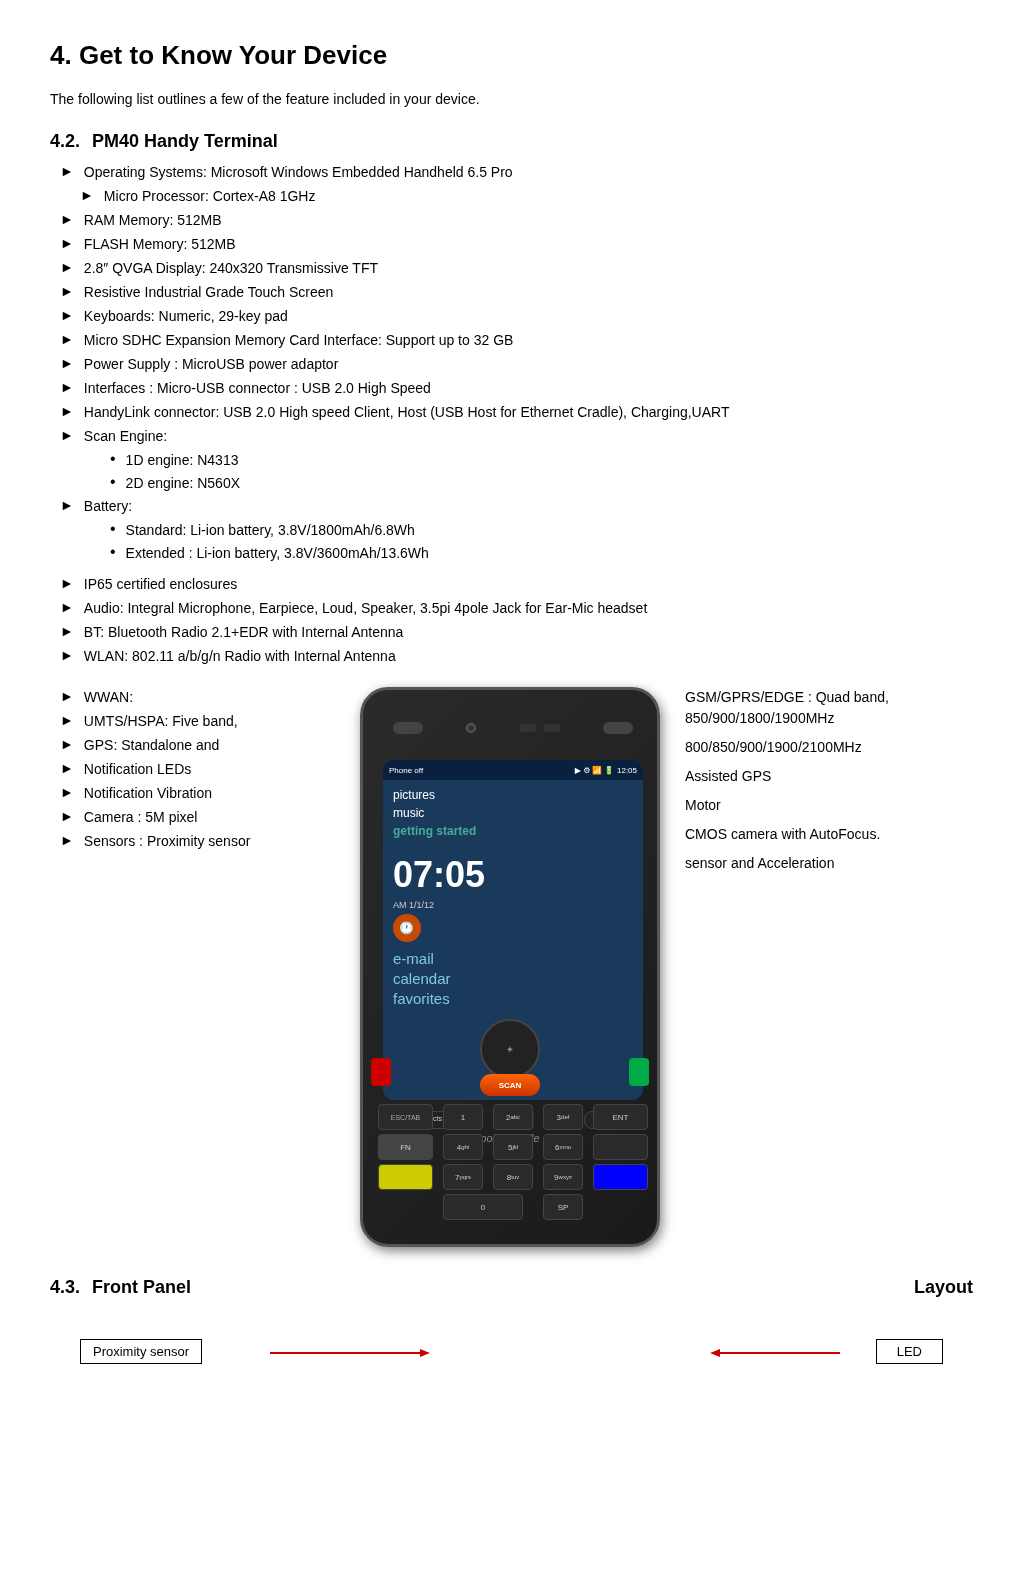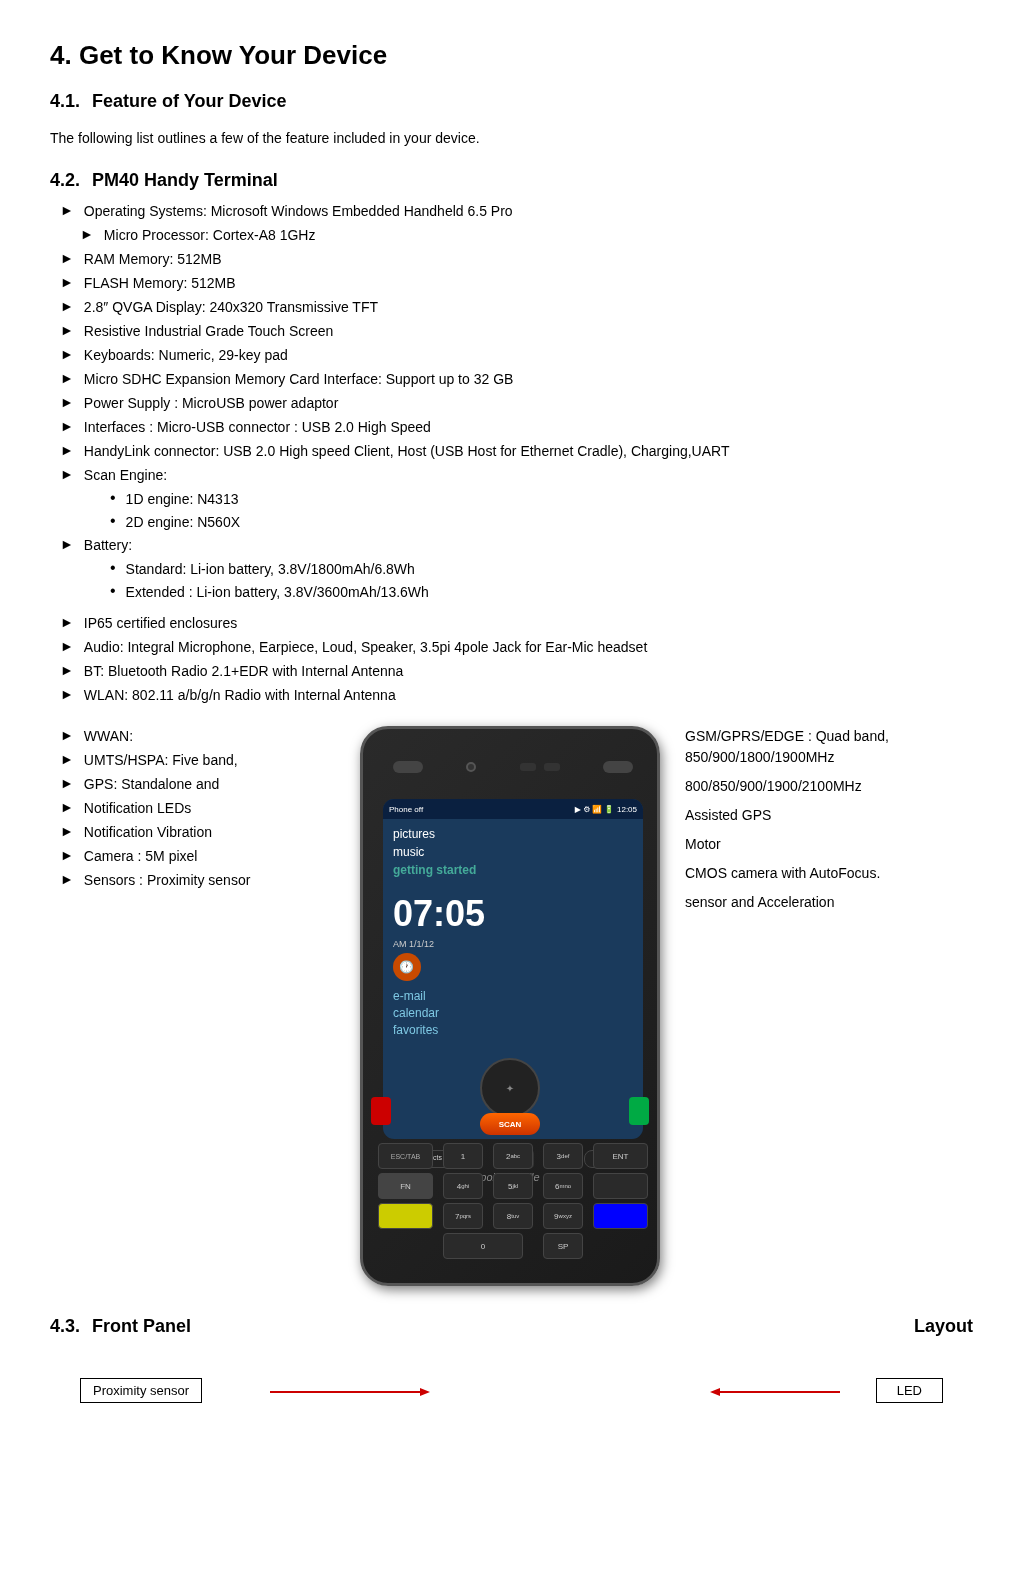--- a/index.html
+++ b/index.html
@@ -113,21 +113,21 @@
     }
     .screen-time-small {
       font-size: 9px;
       color: #ccc;
       padding: 0 10px;
     }
     .screen-apps {
       padding: 4px 10px;
     }
     .screen-app-item {
-      font-size: 12px;
+      font-size: 15px;
       color: #7ec8e3;
       margin-bottom: 3px;
     }
     .phone-top-bar {
       position: absolute;
       top: 18px;
       left: 30px;
       width: 240px;
       height: 40px;
       display: flex;
@@ -245,24 +245,20 @@
   </style>
 </head>
 <body>
 
 <h1 class="chapter-title">
   <span>4.</span>
   <span>Get to Know Your Device</span>
 </h1>
 
 <div>
-  <h2 class="section-title">
-    <span class="section-number">4.1.</span>
-    <span>Feature of Your Device</span>
-  </h2>
   <p class="intro-text">The following list outlines a few of the feature included in your device.</p>
 </div>
 
 <div>
   <h2 class="section-title">
     <span class="section-number">4.2.</span>
     <span>PM40 Handy Terminal</span>
   </h2>
 
   <div class="features-section">

